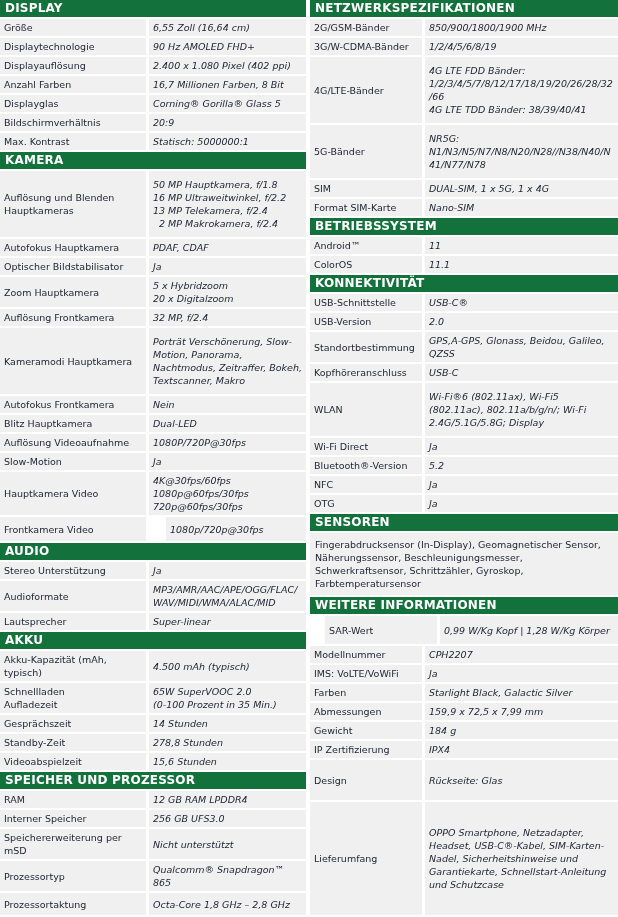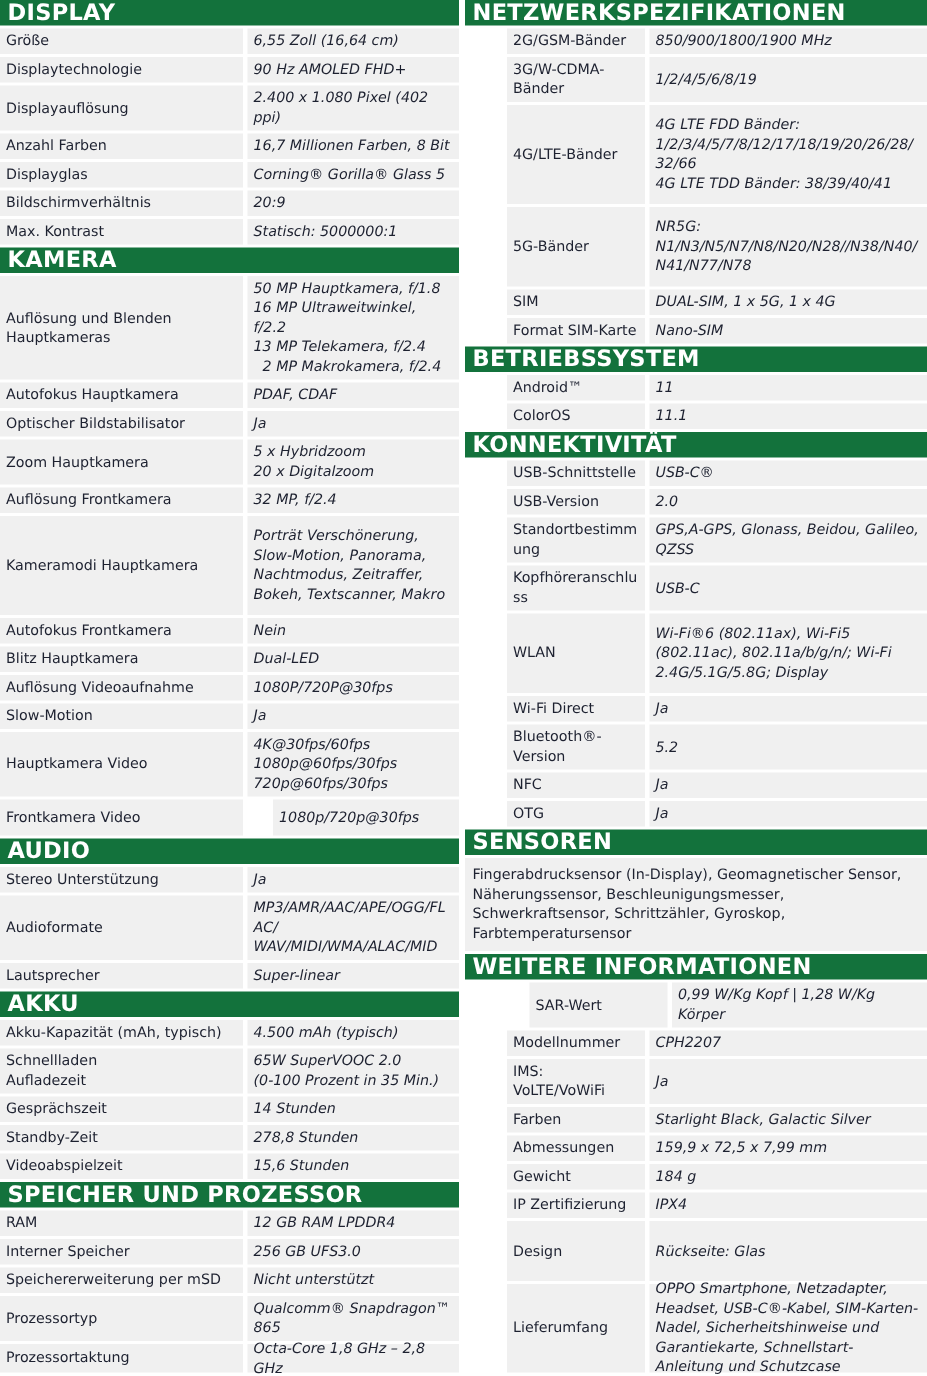--- a/index.html
+++ b/index.html
@@ -11,31 +11,31 @@
     width:618px;height:917px;overflow:hidden;background:var(--page);
     font-family:"DejaVu Sans","Liberation Sans",sans-serif;
     font-size:9.5px;line-height:13px;color:var(--text);
   }
   .wrap{display:flex;width:618px;height:917px;gap:4px;}
   .col{display:flex;flex-direction:column;min-width:0;}
   .col-left{width:306px;flex:none;}
   .col-right{flex:1;}
   .sec-header{
     flex:none;background:var(--green);color:var(--header-text);
-    font-weight:bold;font-size:15px;padding:2px 5px;height:17px;line-height:13px;
+    font-weight:bold;font-size:12px;padding:2px 5px;height:17px;line-height:13px;
     margin-bottom:2px;letter-spacing:0.2px;
   }
   .row{display:flex;gap:3px;margin-bottom:2px;min-height:17px;flex:none;}
   .row.grow{flex:1;}
   .cell{
     background:var(--cell);display:flex;align-items:center;
     padding:2px 4px;white-space:pre-line;overflow-wrap:anywhere;min-width:0;
   }
-  .label{width:162px;flex:none;}
-  .col-right .label{width:92px;margin-left:28px;}
+  .label{width:146px;flex:none;}
+  .col-right .label{width:112px;}
   .value{flex:1;font-style:italic;}
   .full{flex:1;padding:5px 5px;}
 </style>
 </head>
 <body>
 
 <div class="wrap">
   <div class="col col-left">
       <div class="sec-header">DISPLAY</div>
       <div class="row">

